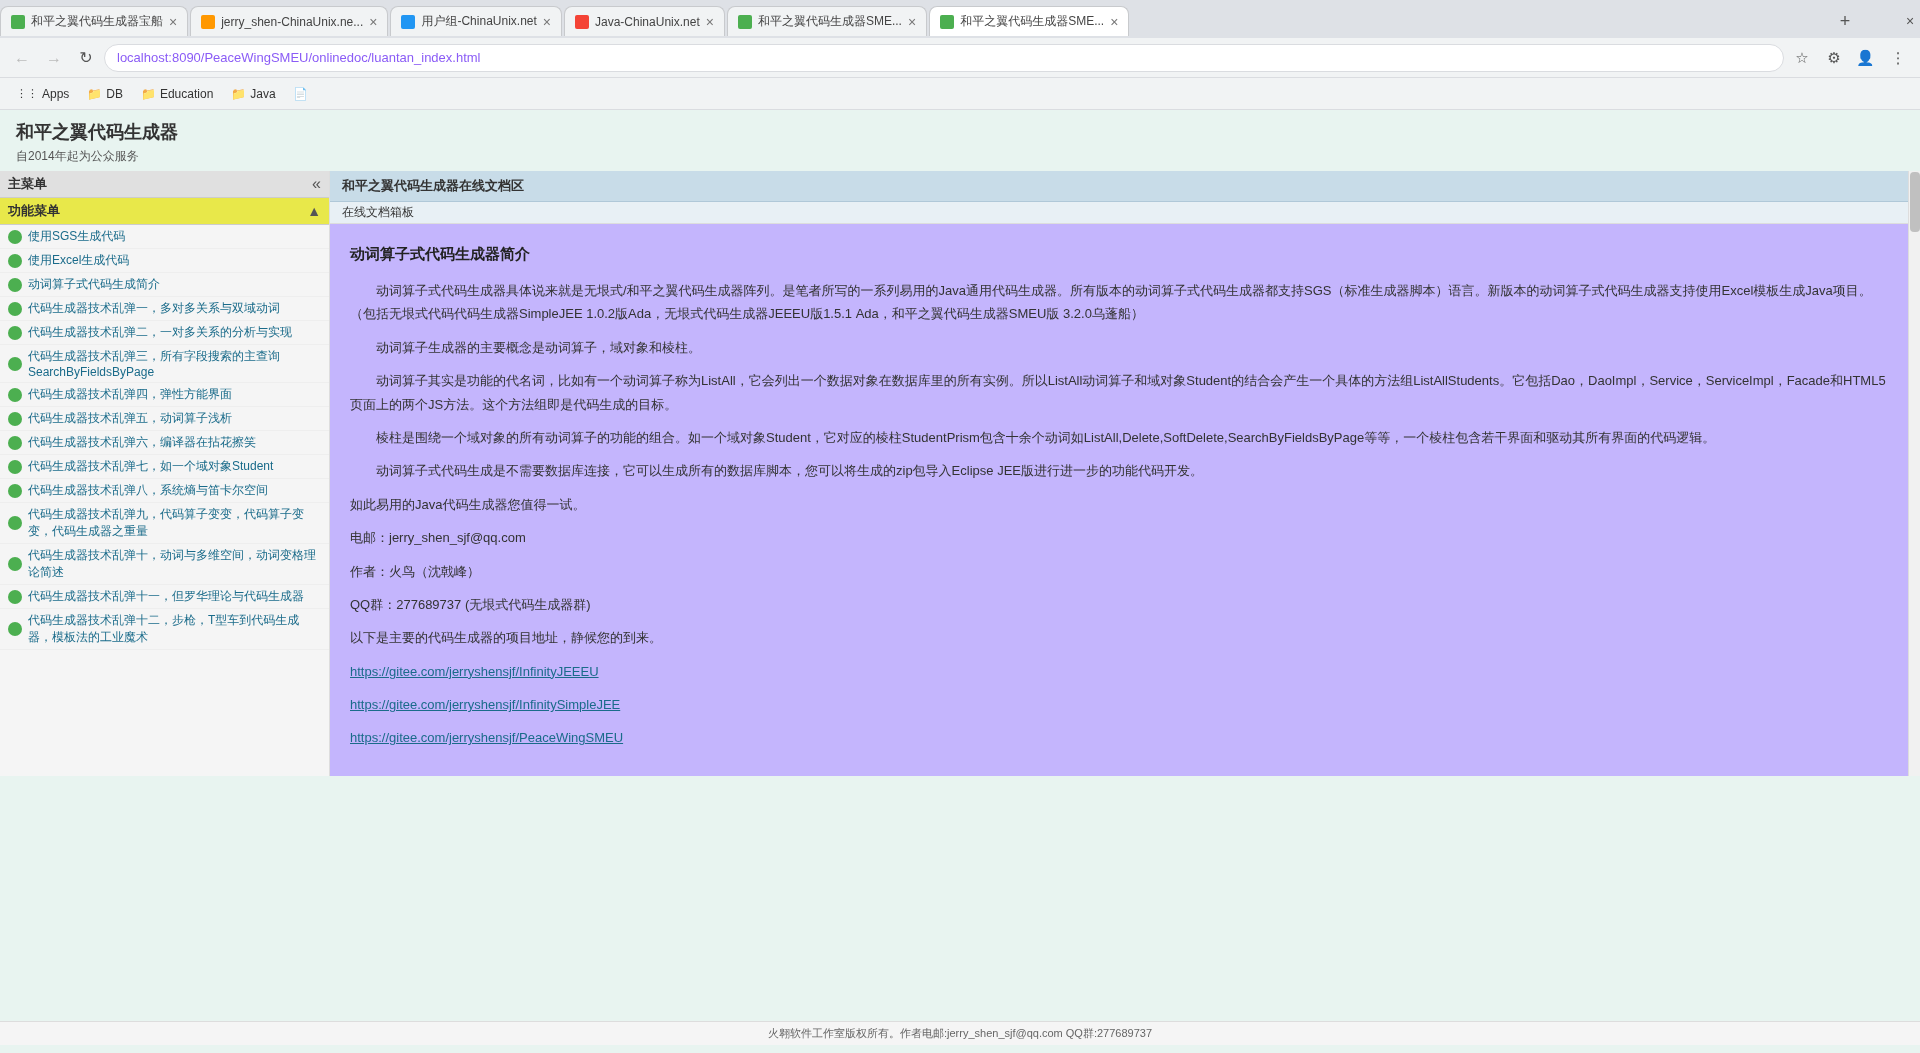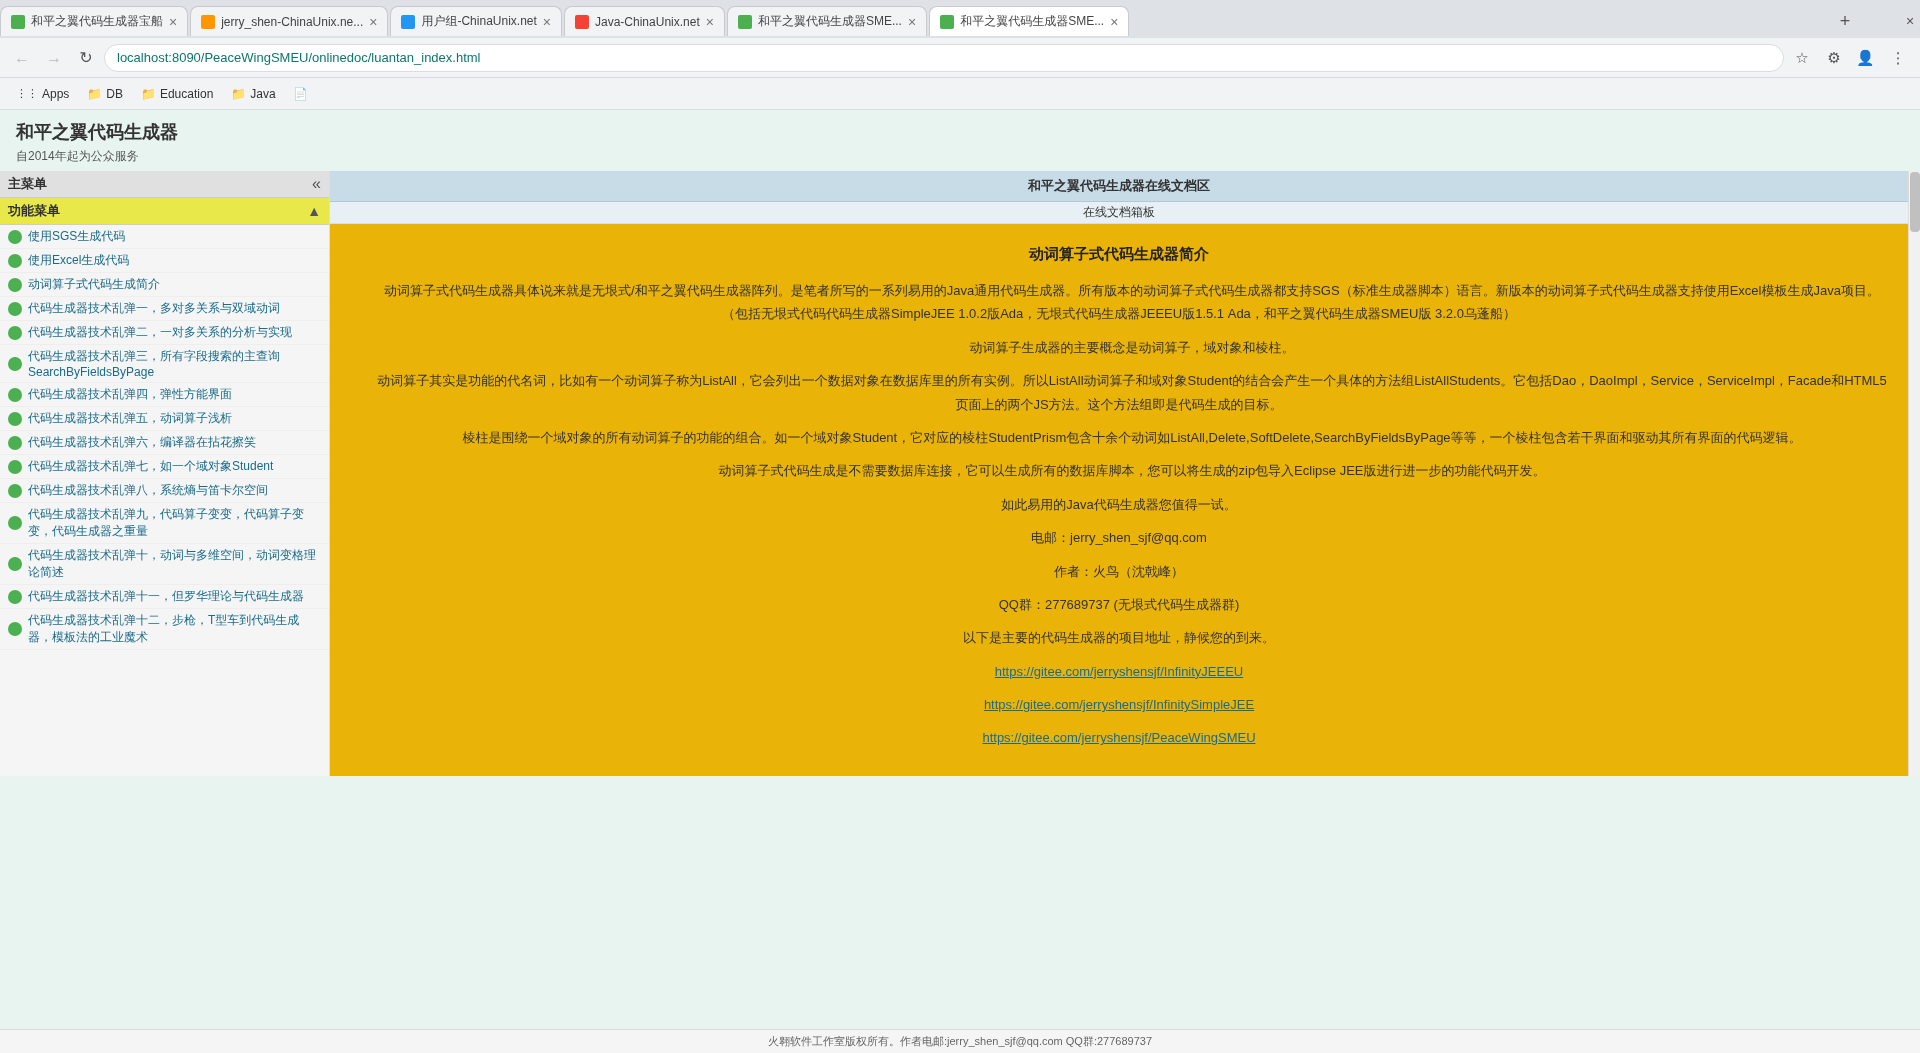--- a/index.html
+++ b/index.html
@@ -11,21 +11,21 @@
     .tab { display: flex; align-items: center; height: 30px; padding: 0 10px; background: #f1f3f4; border-radius: 8px 8px 0 0; font-size: 12px; max-width: 220px; min-width: 140px; position: relative; cursor: pointer; border: 1px solid #c8cacd; border-bottom: none; margin-right: 2px; color: #444; overflow: hidden; white-space: nowrap; text-overflow: ellipsis; }
     .tab.active { background: #fff; z-index: 2; }
     .tab-favicon { width: 14px; height: 14px; margin-right: 6px; flex-shrink: 0; border-radius: 2px; display: inline-block; }
     .tab-close { margin-left: auto; padding-left: 6px; color: #777; font-size: 14px; }
     .tab-add { width: 30px; height: 30px; display: flex; align-items: center; justify-content: center; font-size: 18px; color: #555; cursor: pointer; }
     .tab-spacer { flex: 1; }
 
     .nav-bar { display: flex; align-items: center; height: 40px; background: #f1f3f4; padding: 4px 8px; gap: 4px; border-bottom: 1px solid #dadce0; }
     .nav-btn { width: 28px; height: 28px; border-radius: 50%; border: none; background: transparent; font-size: 16px; cursor: pointer; display: flex; align-items: center; justify-content: center; color: #555; }
     .nav-btn.disabled { color: #bbb; cursor: default; }
-    .address-bar { flex: 1; height: 28px; border: none; border-radius: 14px; background: #fff; padding: 0 12px; font-size: 13px; color: #0f766e; outline: none; border: 1px solid #dadce0; }
+    .address-bar { flex: 1; height: 28px; border: none; border-radius: 14px; background: #fff; padding: 0 12px; font-size: 13px; color: #8b5cf6; outline: none; border: 1px solid #dadce0; }
     .nav-right { display: flex; align-items: center; gap: 4px; }
     .nav-icon-btn { width: 28px; height: 28px; border-radius: 50%; border: none; background: transparent; cursor: pointer; display: flex; align-items: center; justify-content: center; color: #555; font-size: 15px; }
 
     .bookmarks-bar { display: flex; align-items: center; height: 32px; background: #f1f3f4; padding: 0 8px; border-bottom: 1px solid #dadce0; gap: 2px; }
     .bookmark-item { display: flex; align-items: center; gap: 4px; padding: 2px 8px; border-radius: 4px; cursor: pointer; font-size: 12px; color: #333; }
 
     
     .page-wrapper { background: #e8f4f0; min-height: calc(1053px - 110px); }
     
     .page-header { background: #e8f4f0; padding: 10px 16px 6px 16px; }
@@ -42,33 +42,33 @@
     
     .sidebar-section-header { display: flex; align-items: center; justify-content: space-between; padding: 4px 8px; background: #e8e84a; border-bottom: 1px solid #ccc; gap: 7px; }
     .sidebar-section-title { font-size: 13px; font-weight: bold; color: #333; }
     .sidebar-section-toggle { cursor: pointer; font-size: 14px; color: #555; }
 
     .sidebar-menu { list-style: none; padding: 0; }
     .sidebar-menu li { display: flex; align-items: center; padding: 3px 8px; cursor: pointer; font-size: 12px; color: #1a6b8a; border-bottom: 1px solid #eee; }
     .green-circle { width: 14px; height: 14px; background: #4caf50; border-radius: 50%; display: inline-block; margin-right: 6px; flex-shrink: 0; }
 
     
-    .main-content { flex: 1; background: #eab308; overflow: hidden; text-align: center; }
+    .main-content { flex: 1; background: #c4b5fd; overflow: hidden; }
     .doc-header { background: #c8dce8; padding: 6px 12px; font-size: 13px; font-weight: bold; color: #333; border-bottom: 1px solid #b0c8d8; }
     .doc-subheader { padding: 2px 12px; background: #e8f0f5; border-bottom: 1px solid #ddd; font-size: 12px; color: #333; }
     .doc-body { padding: 16px 20px; line-height: 1.8; color: #333; font-size: 13px; }
     .doc-body h2 { font-size: 15px; font-weight: bold; margin-bottom: 12px; color: #222; }
     .doc-body p { margin-bottom: 10px; text-indent: 2em; }
     .doc-body .no-indent { text-indent: 0; }
     .doc-body a { color: #1a6b8a; text-decoration: underline; }
     .scrollbar-track { width: 12px; background: #f1f1f1; border-left: 1px solid #ddd; }
     .scrollbar-thumb { width: 10px; margin: 1px; height: 60px; background: #c0c0c0; border-radius: 4px; }
 
     
-    .page-footer { background: #f5f5f5; border-top: 1px solid #ddd; padding: 4px 0; text-align: center; font-size: 11px; color: #666; position: fixed; bottom: 0; width: 100%; }
+    .page-footer { background: #f5f5f5; border-top: 1px solid #ddd; padding: 4px 0; text-align: center; font-size: 11px; color: #666; position: fixed; bottom: 8px; width: 100%; }
 
     
     .content-with-scroll { display: flex; flex: 1; overflow: hidden; }
   </style>
 </head>
 <body>
 
 <div class="browser-chrome">
 
   <div class="tab-bar">

